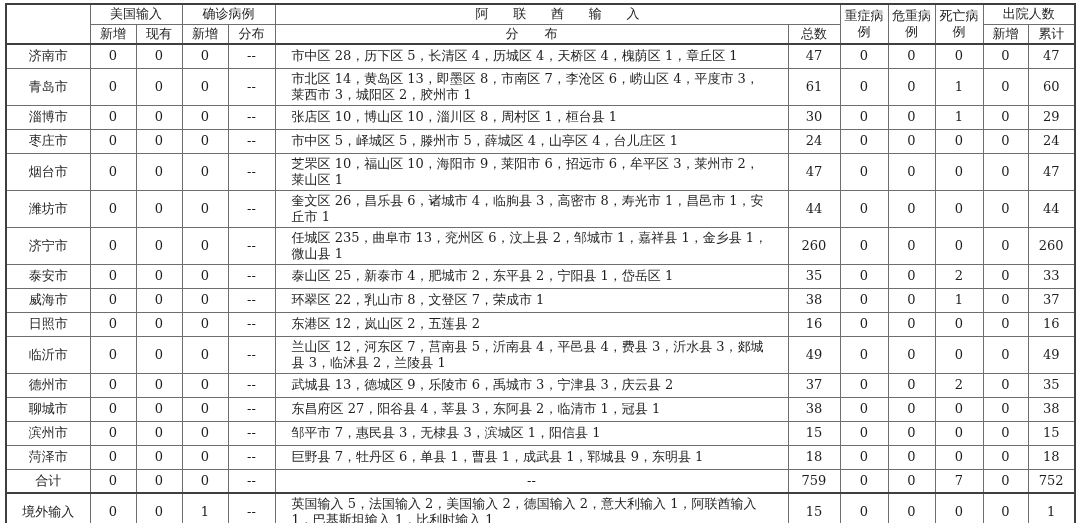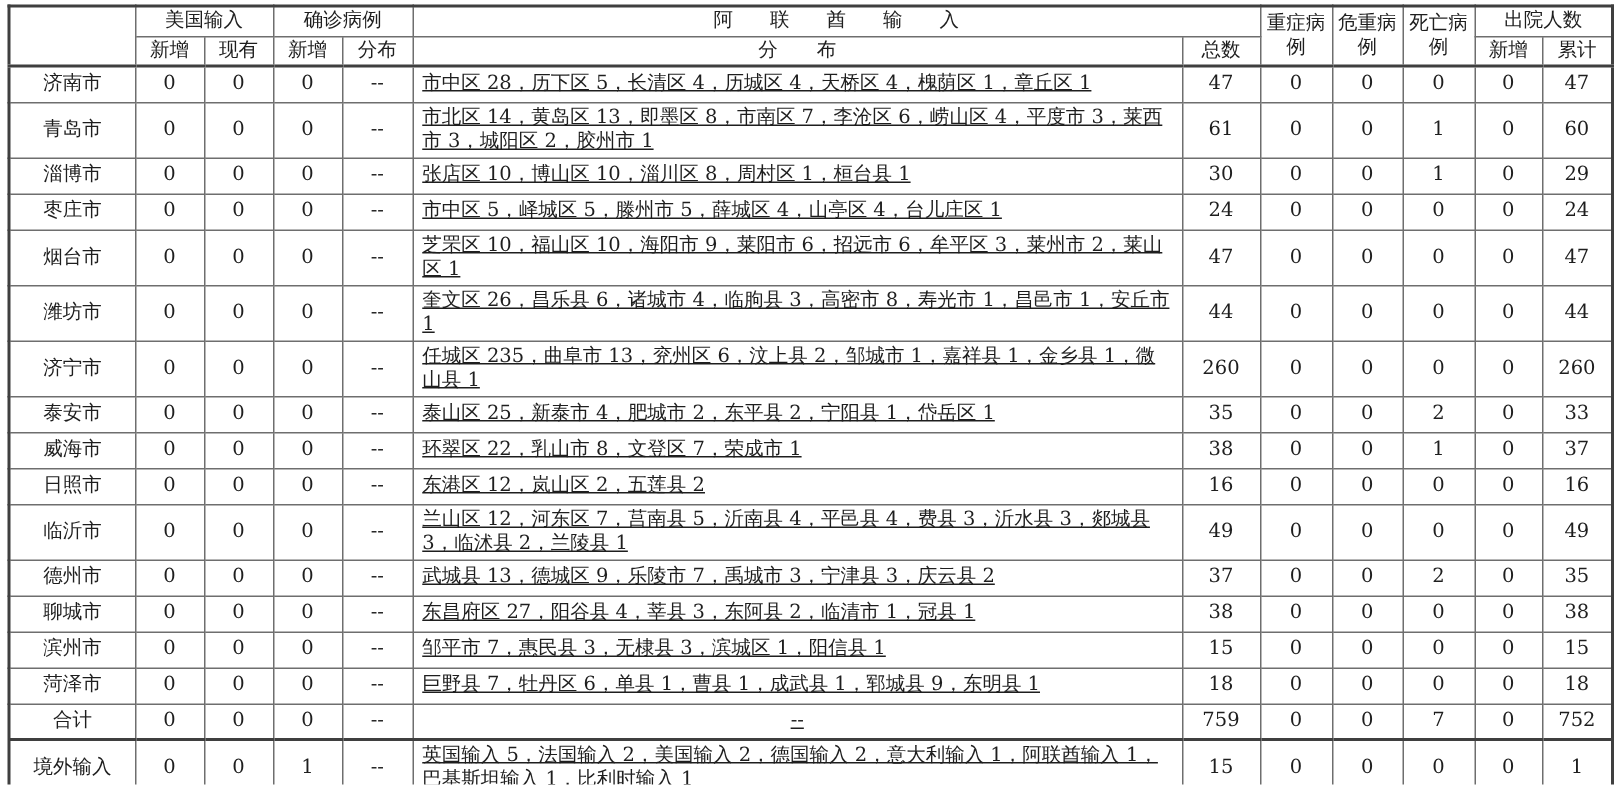--- a/index.html
+++ b/index.html
@@ -26,26 +26,25 @@
     font-size: 13px;
     font-weight: normal;
     text-align: center;
     vertical-align: middle;
     padding: 1px 2px;
     line-height: 16px;
     overflow: hidden;
   }
   .stats thead tr { height: 20px; }
   .stats thead th[rowspan],
-  .stats thead tr.sub th { border-bottom-width: 2px; border-bottom-color: #3f3f3f; }
+  .stats thead tr.sub th { border-bottom-width: 2px; border-bottom-color: #3f3f3f; font-family: Liberation Serif, serif; }
   .stats tbody tr { height: 24px; }
   td.dist-cell {
     text-align: left;
-    padding: 2px 6px;
-    text-decoration: underline;
+    padding: 2px 16px;
   }
   td.dist-center { text-align: center; }
   .sp-head {
     letter-spacing: 1.9em;
     text-indent: 1.9em;
     white-space: nowrap;
   }
   .sp-sub {
     letter-spacing: 2em;
     text-indent: 2em;
@@ -258,21 +257,21 @@
     <td>0</td>
     <td>49</td>
   </tr>
 
   <tr>
     <td>德州市</td>
     <td>0</td>
     <td>0</td>
     <td>0</td>
     <td>--</td>
-    <td class="dist-cell">武城县 13，德城区 9，乐陵市 7，禹城市 3，宁津县 3，庆云县 2</td>
+    <td class="dist-cell">武城县 13，德城区 9，乐陵市 6，禹城市 3，宁津县 3，庆云县 2</td>
     <td>37</td>
     <td>0</td>
     <td>0</td>
     <td>2</td>
     <td>0</td>
     <td>35</td>
   </tr>
 
   <tr>
     <td>聊城市</td>

